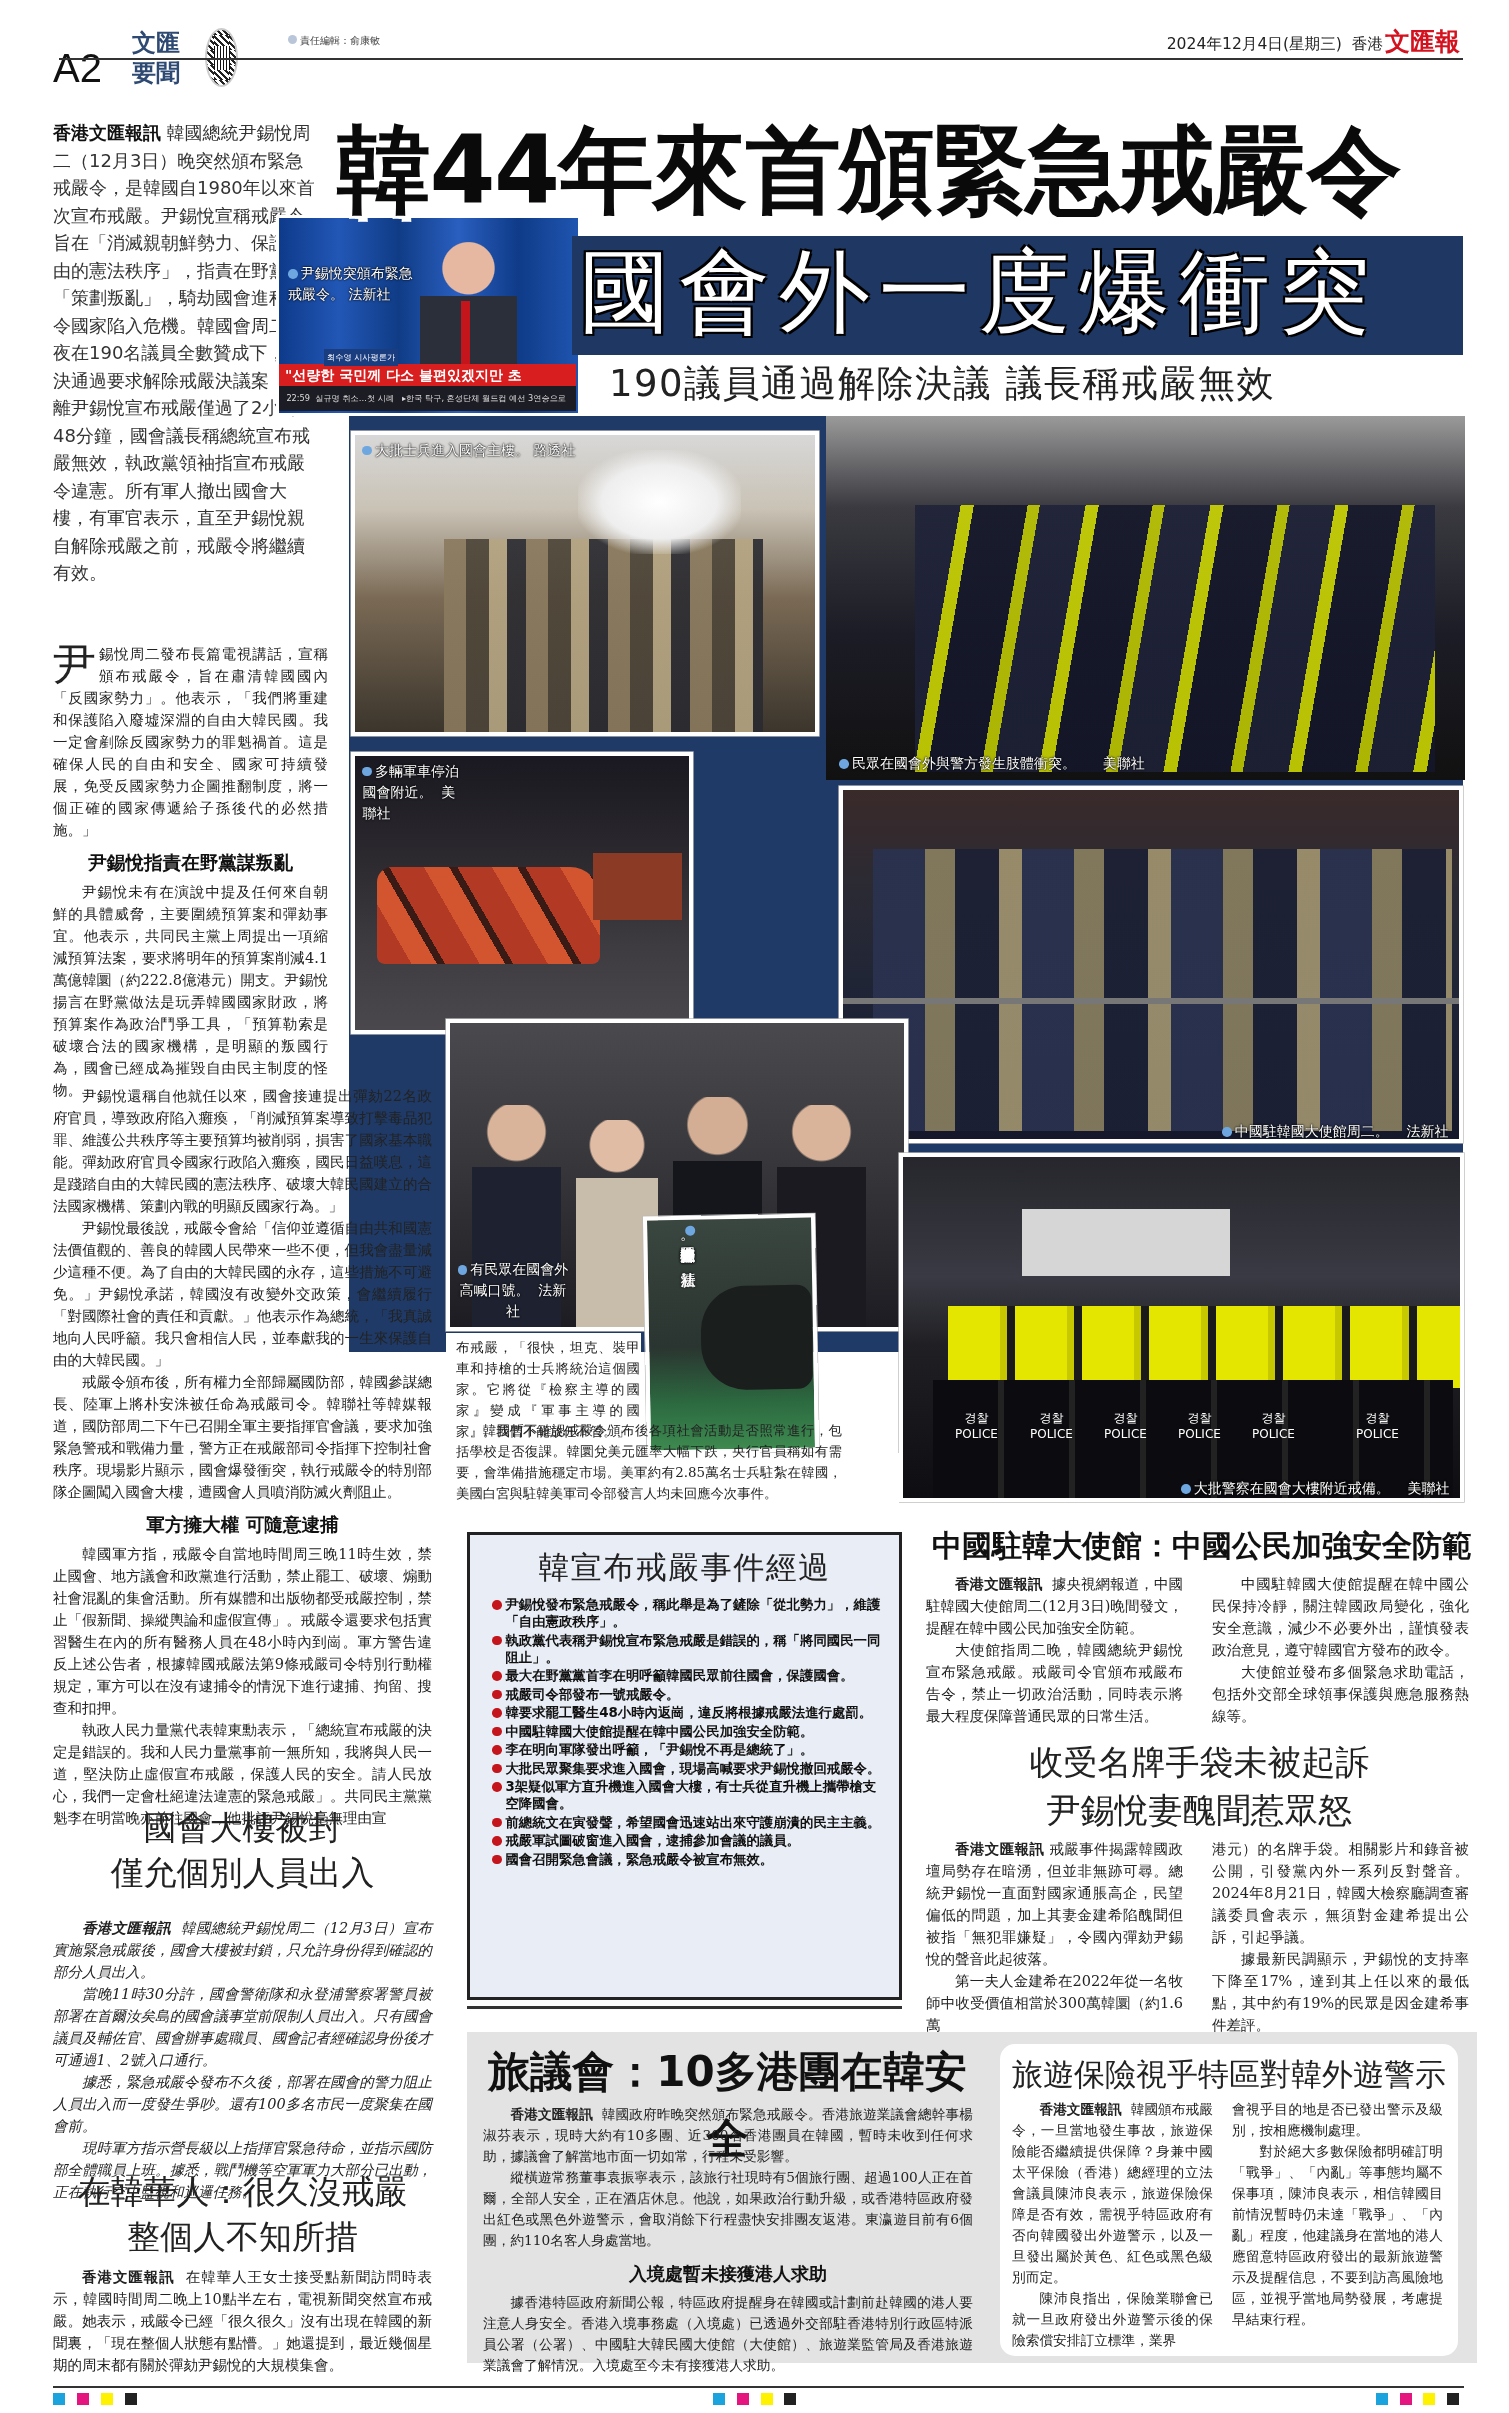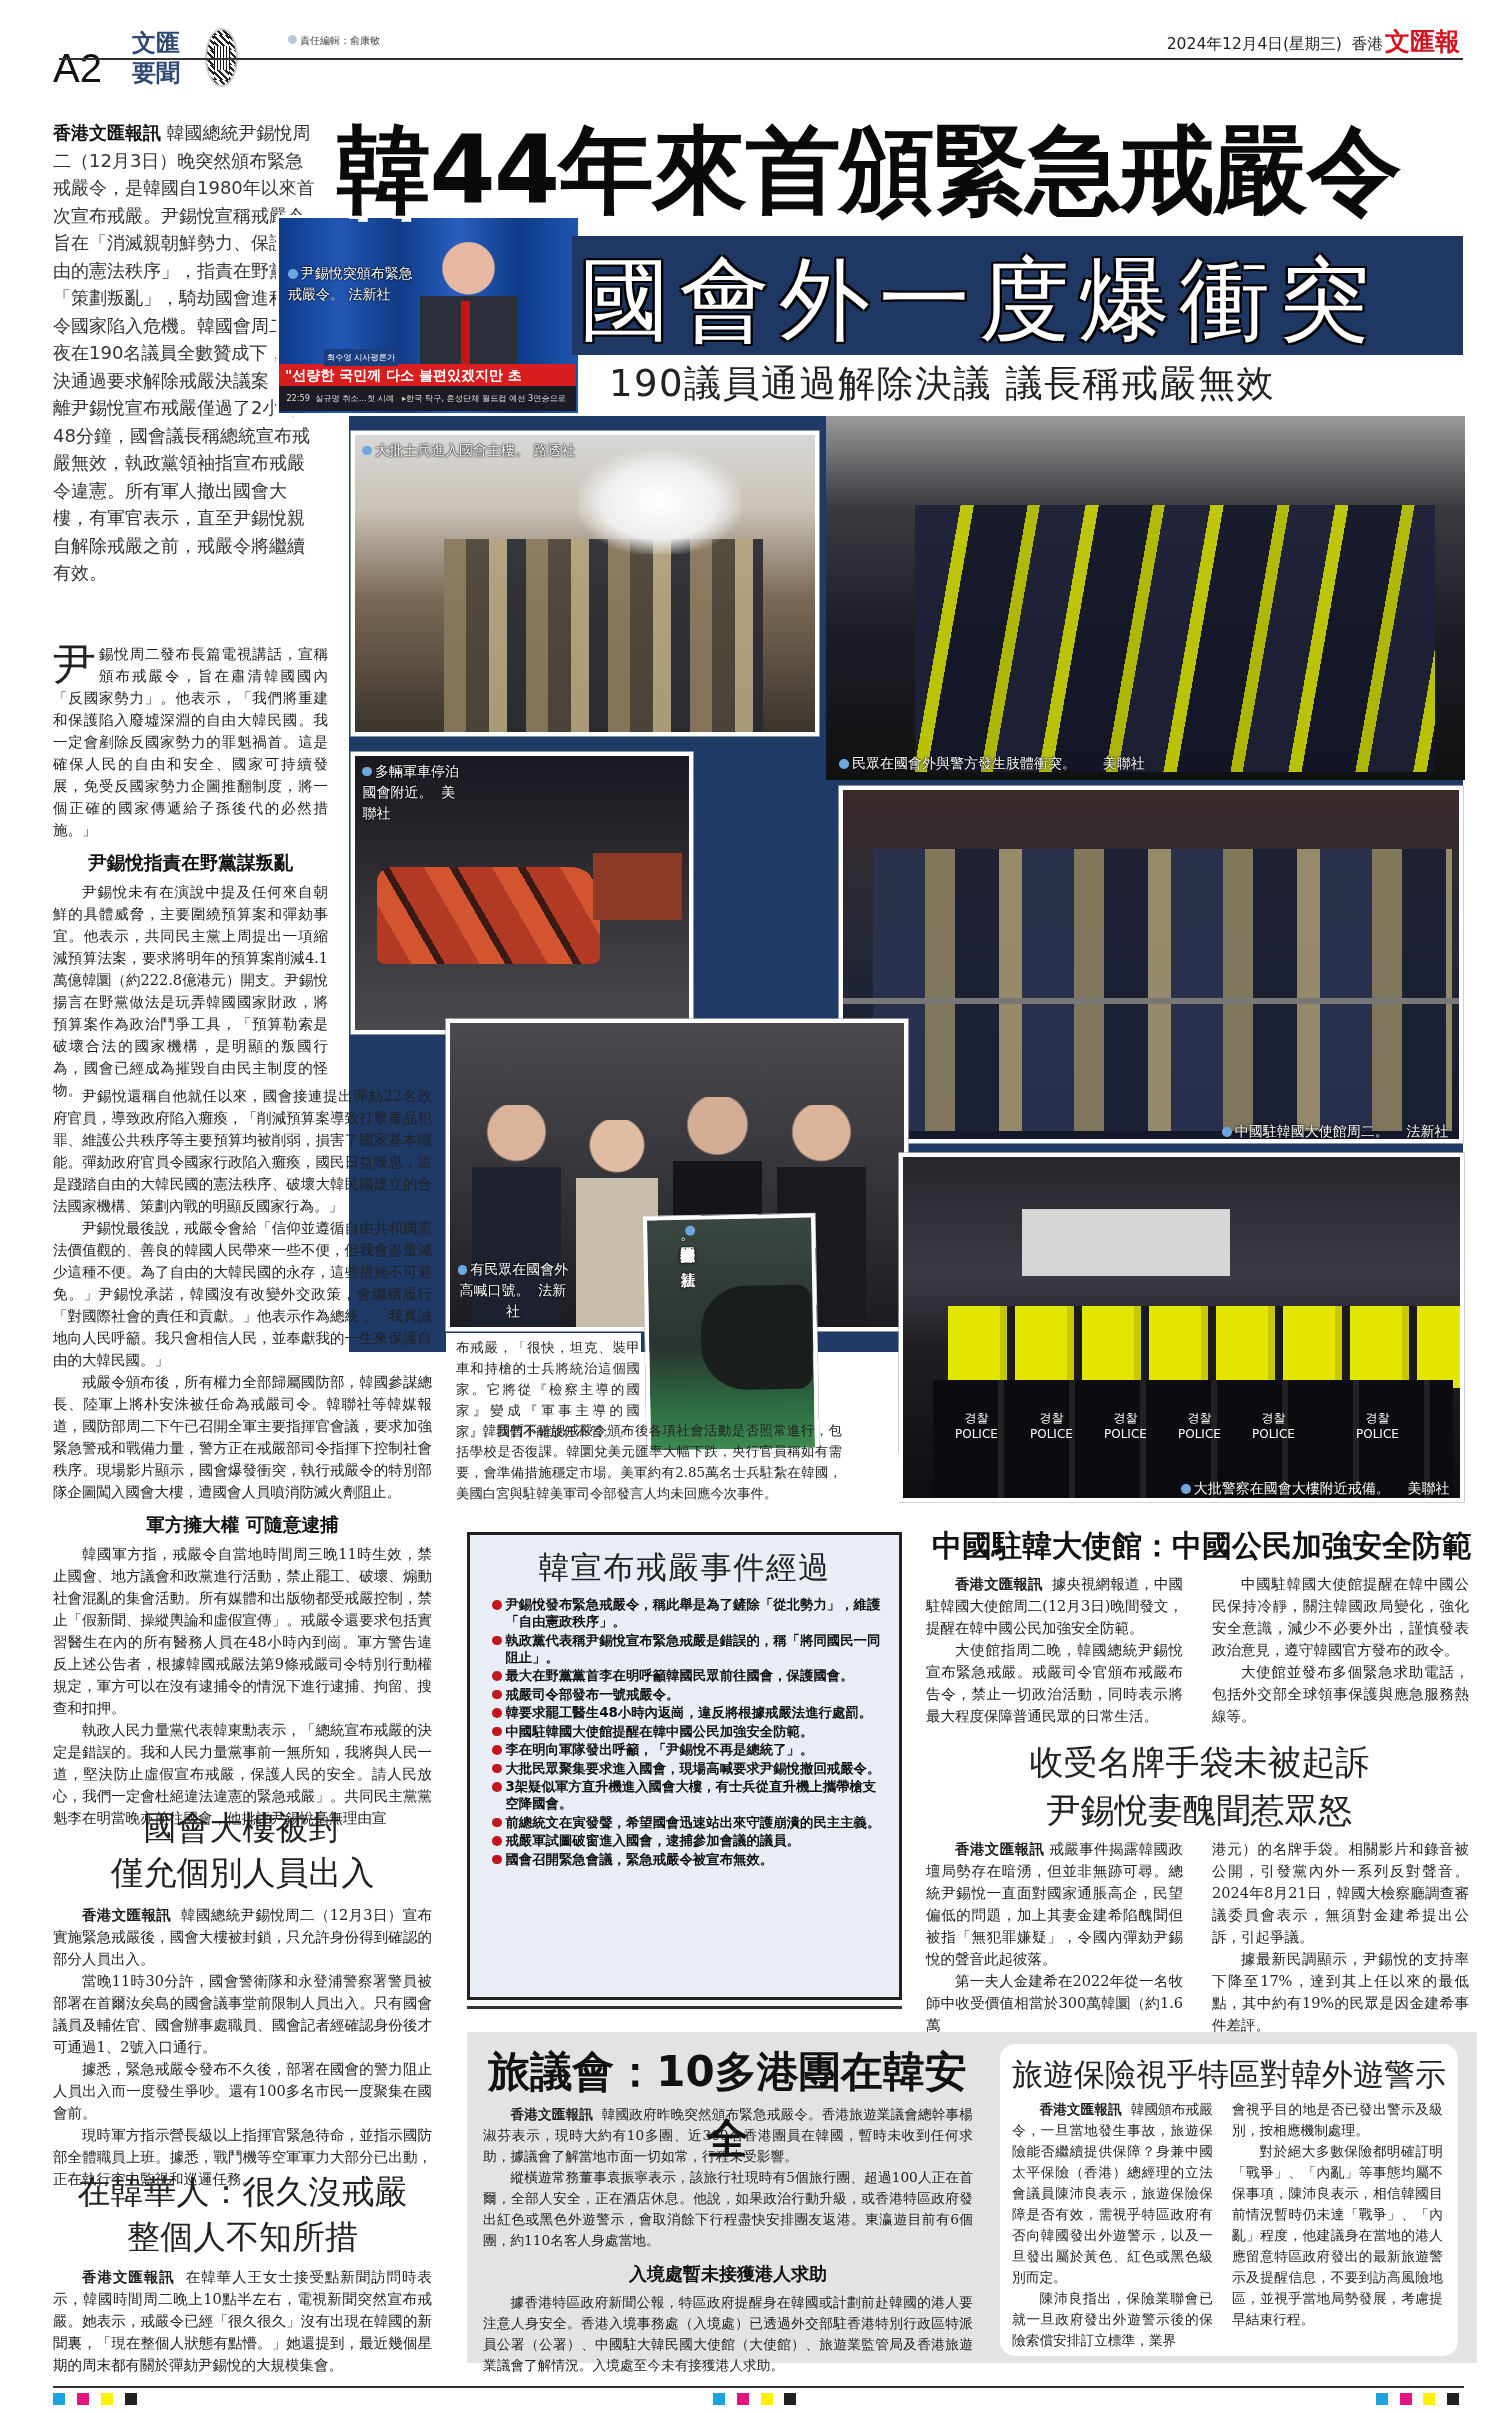--- a/index.html
+++ b/index.html
@@ -27,21 +27,21 @@
   .lead-col .lead { font-weight: bold; color: #111; }
 
   .subhead { font-family: "DejaVu Sans", sans-serif; font-weight: bold; text-align: center; color: #111; }
   .bighead-thin { font-family: "DejaVu Sans", sans-serif; font-weight: normal; text-align: center; color: #222; }
 
   
   .hl1 { left: 336px; top: 118px; width: 1129px; font-family: "DejaVu Sans", sans-serif; font-weight: bold; font-size: 95px; line-height: 104px; color: #0a0a0a; letter-spacing: -1.5px;
          text-shadow: -3px -3px 0 #fff, 3px -3px 0 #fff, -3px 3px 0 #fff, 3px 3px 0 #fff, 6px 6px 0 #fff; }
   .hl-blue { left: 572px; top: 236px; width: 891px; height: 119px; background: #1e3763; }
   .hl2 { left: 579px; top: 236px; width: 891px; font-family: "DejaVu Sans", sans-serif; font-size: 91px; line-height: 111px; color: #fff; letter-spacing: 9px;
-         text-shadow: -2.2px -2.2px 0 #000, 2.2px -2.2px 0 #000, -2.2px 2.2px 0 #000, 2.2px 2.2px 0 #000; margin-top: 8px; }
+         text-shadow: -2.2px -2.2px 0 #000, 2.2px -2.2px 0 #000, -2.2px 2.2px 0 #000, 2.2px 2.2px 0 #000; }
   .hl-sub { left: 587px; top: 355px; width: 884px; height: 58px; background: #fff; font-family: "DejaVu Sans", sans-serif; font-size: 37px; line-height: 58px; color: #222; padding-left: 22px; letter-spacing: 1.5px; }
 
   
   .photo { position: absolute; border: 4.5px solid #fff; box-shadow: 0 0 0 0.7px #bbb; overflow: hidden; }
   .cap { position: absolute; font-family: "DejaVu Sans", sans-serif; font-size: 14px; line-height: 21px; color: #fff; text-shadow: 0 0 2.2px #000, 0 0 1.5px #000; }
   .cap .dot, .capdot { display:inline-block; width:9.7px; height:9.7px; border-radius:50%; background:#6ea7e0; margin-right:3px; vertical-align: middle; }
   .navy { position: absolute; background: #1f3a66; }
 
   
   .tl-box { left: 467px; top: 1532px; width: 435px; height: 468px; border: 3px solid #222; background: #e9edf5; }
@@ -184,21 +184,21 @@
 <div class="abs txt" style="left:456px; top:1337px; width:184px; font-size:13.4px; line-height:21px;">布戒嚴，「很快，坦克、裝甲車和持槍的士兵將統治這個國家。它將從『檢察主導的國家』變成『軍事主導的國家』。我們不能放任不管。」</div>
 <div class="abs txt" style="left:456px; top:1420px; width:386px; font-size:13.4px; line-height:21px;">
   <p>韓國暫不確認戒嚴令頒布後各項社會活動是否照常進行，包括學校是否復課。韓圜兌美元匯率大幅下跌，央行官員稱如有需要，會準備措施穩定市場。美軍約有2.85萬名士兵駐紮在韓國，美國白宮與駐韓美軍司令部發言人均未回應今次事件。</p>
 </div>
 
 <div class="abs" style="left:53px; top:1805px; width:379px;">
   <div class="bighead-thin" style="font-size:33px; line-height:45px;">
     <div>國會大樓被封</div>
     <div>僅允個別人員出入</div>
   </div>
-  <div class="txt" style="margin-top:9px;">
+  <div class="txt" style="margin-top:22px;font-style:italic;">
     <p><span class="lead">香港文匯報訊</span>&nbsp;&nbsp;<span>韓國總統尹錫悅周二（12月3日）宣布實施緊急戒嚴後，國會大樓被封鎖，只允許身份得到確認的部分人員出入。</span></p>
     <p>當晚11時30分許，國會警衛隊和永登浦警察署警員被部署在首爾汝矣島的國會議事堂前限制人員出入。只有國會議員及輔佐官、國會辦事處職員、國會記者經確認身份後才可通過1、2號入口通行。</p>
     <p>據悉，緊急戒嚴令發布不久後，部署在國會的警力阻止人員出入而一度發生爭吵。還有100多名市民一度聚集在國會前。</p>
     <p>現時軍方指示營長級以上指揮官緊急待命，並指示國防部全體職員上班。據悉，戰鬥機等空軍軍力大部分已出動，正在執行空中監視和巡邏任務。</p>
   </div>
 </div>
 
 <div class="abs" style="left:53px; top:2169px; width:379px;">
   <div class="bighead-thin" style="font-size:33px; line-height:45px;">
     <div>在韓華人：很久沒戒嚴</div>

